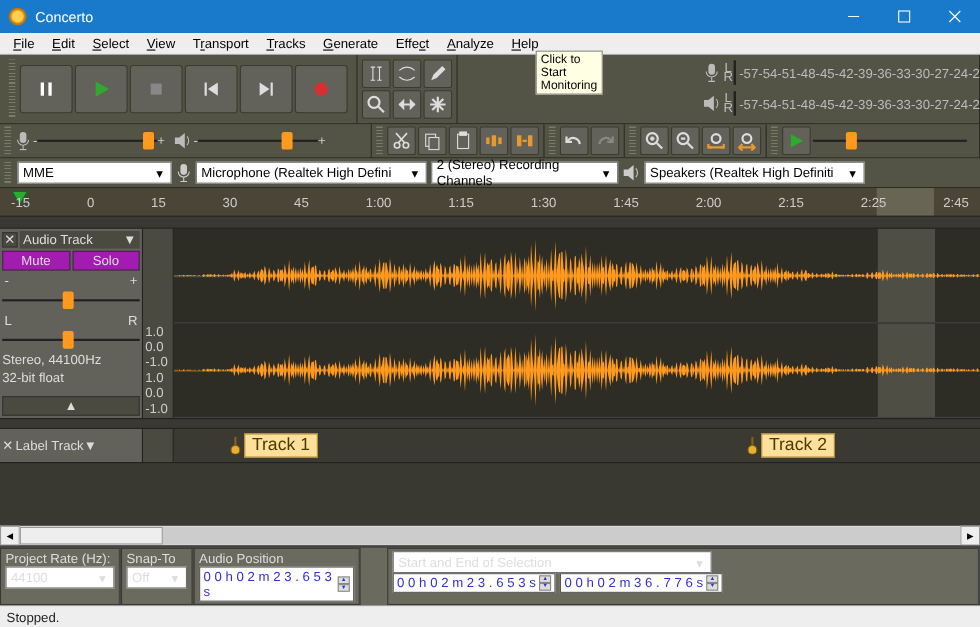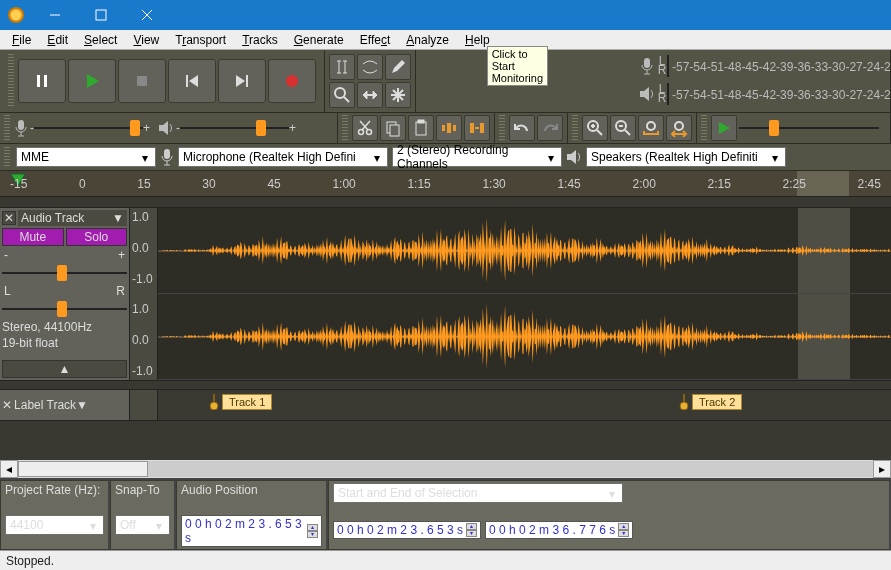--- a/index.html
+++ b/index.html
@@ -59,53 +59,54 @@
 .trackpanel .btnpair { display:flex; gap:2px;}
 .trackpanel .btnpair .b { flex:1; background:#a21caf; border:1px solid #333; text-align:center; padding:1px 0; cursor:pointer;}
 .trackpanel .lrow { display:flex; justify-content:space-between; padding:0 2px;}
 .trackpanel .collapse { margin-top:auto; text-align:center; background:#4a4a40; border:1px solid #333; cursor:pointer; padding:1px 0;}
 
 .waverow { flex:1; display:flex; flex-direction:column; }
 .wavecell { flex:1; background:#2d2d26; border-bottom:1px solid #444; position:relative; overflow:hidden;}
 .wavecell .centerline { position:absolute; left:0; right:0; top:50%; height:1px; background:#555;}
 .wavecell .selzone { position:absolute; right: 41px; top:0; bottom:0; width: 52px; background: rgba(180,180,160,0.25); }
 .wave-svg { position:absolute; inset:0; width:100%; height:100%; }
-.axis { width:28px; background:#4a4a40; display:flex; flex-direction:column; justify-content:space-between; font-size:10px; color:#ccc; padding:2px 2px; border-right:1px solid #222;}
+.axis { width:28px; background:#4a4a40; display:flex; flex-direction:column; justify-content:flex-end; font-size:10px; color:#ccc; padding:2px 2px; border-right:1px solid #222;}
 
 .labeltrack { height:32px; }
 .labelcell { flex:1; background:#3a3a33; position:relative;}
 .label-marker { position:absolute; top:4px; display:flex; align-items:center; gap:2px;}
-.label-marker .flag { background:#ffe09a; border:1px solid #aa8830; padding:1px 6px; color:#4a3a00; font-size:11px;}
+.label-marker .flag { background:#ffe09a; border:1px solid #aa8830; padding:1px 6px; color:#4a3a00; font-size:16px;}
 .label-marker .pin { width:12px; height:16px; }
 
 
 .hscroll { height:18px; background:#ddd; display:flex; align-items:center; margin-top:6px;}
 .hscroll .sbtn { width:18px; height:18px; background:#eee; border:1px solid #999; display:flex;align-items:center;justify-content:center;}
 .hscroll .strack { flex:1; background:#ccc; position:relative; height:16px;}
 .hscroll .sthumb { position:absolute; left:0; width:130px; top:0; bottom:0; background:#eee; border:1px solid #999;}
 
 
 .selbar { background:#6a6a5e; display:flex; align-items:stretch; border-top:2px solid #444;}
-.selbox { border:1px solid #3a3a33; border-right:2px solid #444; padding:2px 4px; color:#ddd; font-size:11px; display:flex; flex-direction:column; gap:18px;}
+.selbox { border:1px solid #3a3a33; border-right:2px solid #444; padding:2px 4px; color:#ddd; font-size:11px; display:flex; flex-direction:column; gap:0;}
 .selbox .label { color:#ddd; }
 .spinbox { background:#fff; color:#3030cc; border:1px solid #555; padding:1px 3px; font-family:monospace; font-size:12px; display:inline-flex; align-items:center;}
 .spinbox .spinbtns { display:inline-flex; flex-direction:column; margin-left:3px;}
 .spinbox .spinbtns div { width:11px; height:7px; background:#ddd; border:1px solid #888; font-size:6px; line-height:5px; text-align:center;}
 
 
 .statusbar { background:#eee; height:20px; border-top:1px solid #999; display:flex; align-items:center; padding:0 6px; font-size:12px; color:#222;}
 
 
 .ic { width:18px; height:18px; }
 </style>
 </head>
 <body>
 
 <div class="titlebar">
   <div class="app-icon"></div>
+  <div class="title">Concerto</div>
   <div class="winbtn">
       <svg width="12" height="12">
         <line x1="1" y1="6" x2="11" y2="6"></line>
       </svg>
     </div>
   <div class="winbtn">
       <svg width="12" height="12">
         <rect x="1" y="1" width="10" height="10"></rect>
       </svg>
     </div>
@@ -472,21 +473,21 @@
         </div>
       <div class="lrow">
           <span>L</span>
           <span>R</span>
         </div>
       <div class="hslider">
           <div class="track"></div>
           <div class="thumb" style="left:55px;"></div>
         </div>
       <div>Stereo, 44100Hz</div>
-      <div>19-bit float</div>
+      <div>32-bit float</div>
       <div class="collapse">▲</div>
     </div>
     <div class="axis">
       <span>1.0</span>
         <span>0.0</span>
         <span>-1.0</span>
       <span>1.0</span>
         <span>0.0</span>
         <span>-1.0</span>
     </div>
@@ -563,21 +564,21 @@
   <div class="selbox" style="width:152px;">
     <div class="label">Audio Position</div>
     <div class="spinbox">
         <span>0 0 h 0 2 m 2 3 . 6 5 3 s</span>
         <span class="spinbtns">
           <div>▴</div>
           <div>▾</div>
         </span>
       </div>
   </div>
-  <div class="selbox" style="flex:1;">
+  <div class="selbox" style="flex:1;margin-left:24px;">
     <div class="selectbox" style="width:290px;">
         <span>Start and End of Selection</span>
         <span class="arrow">▾</span>
       </div>
     <div style="display:flex;gap:4px;">
       <div class="spinbox">
           <span>0 0 h 0 2 m 2 3 . 6 5 3 s</span>
           <span class="spinbtns">
             <div>▴</div>
             <div>▾</div>

